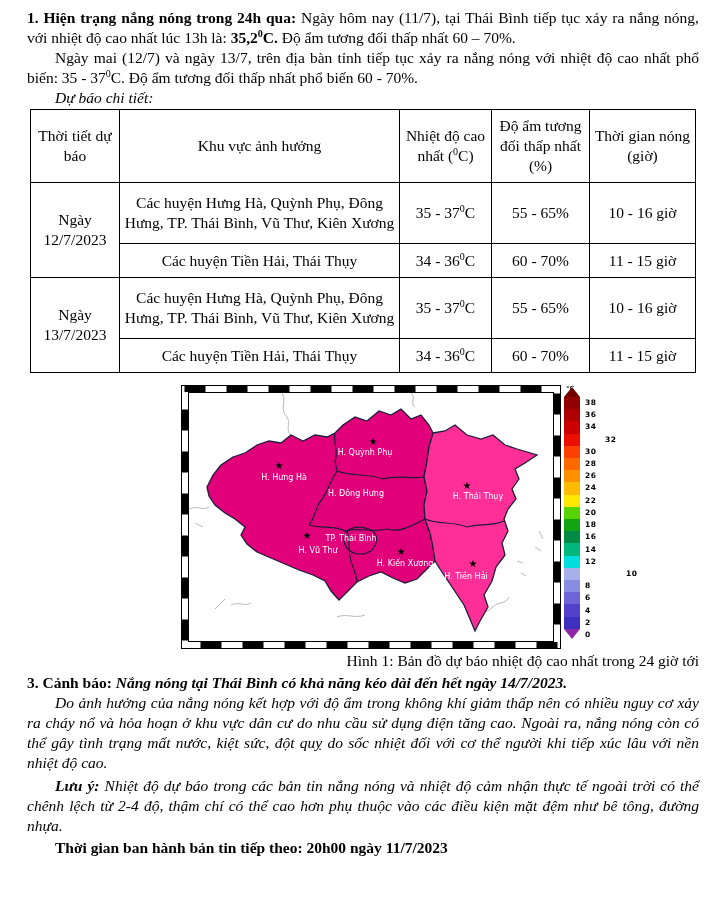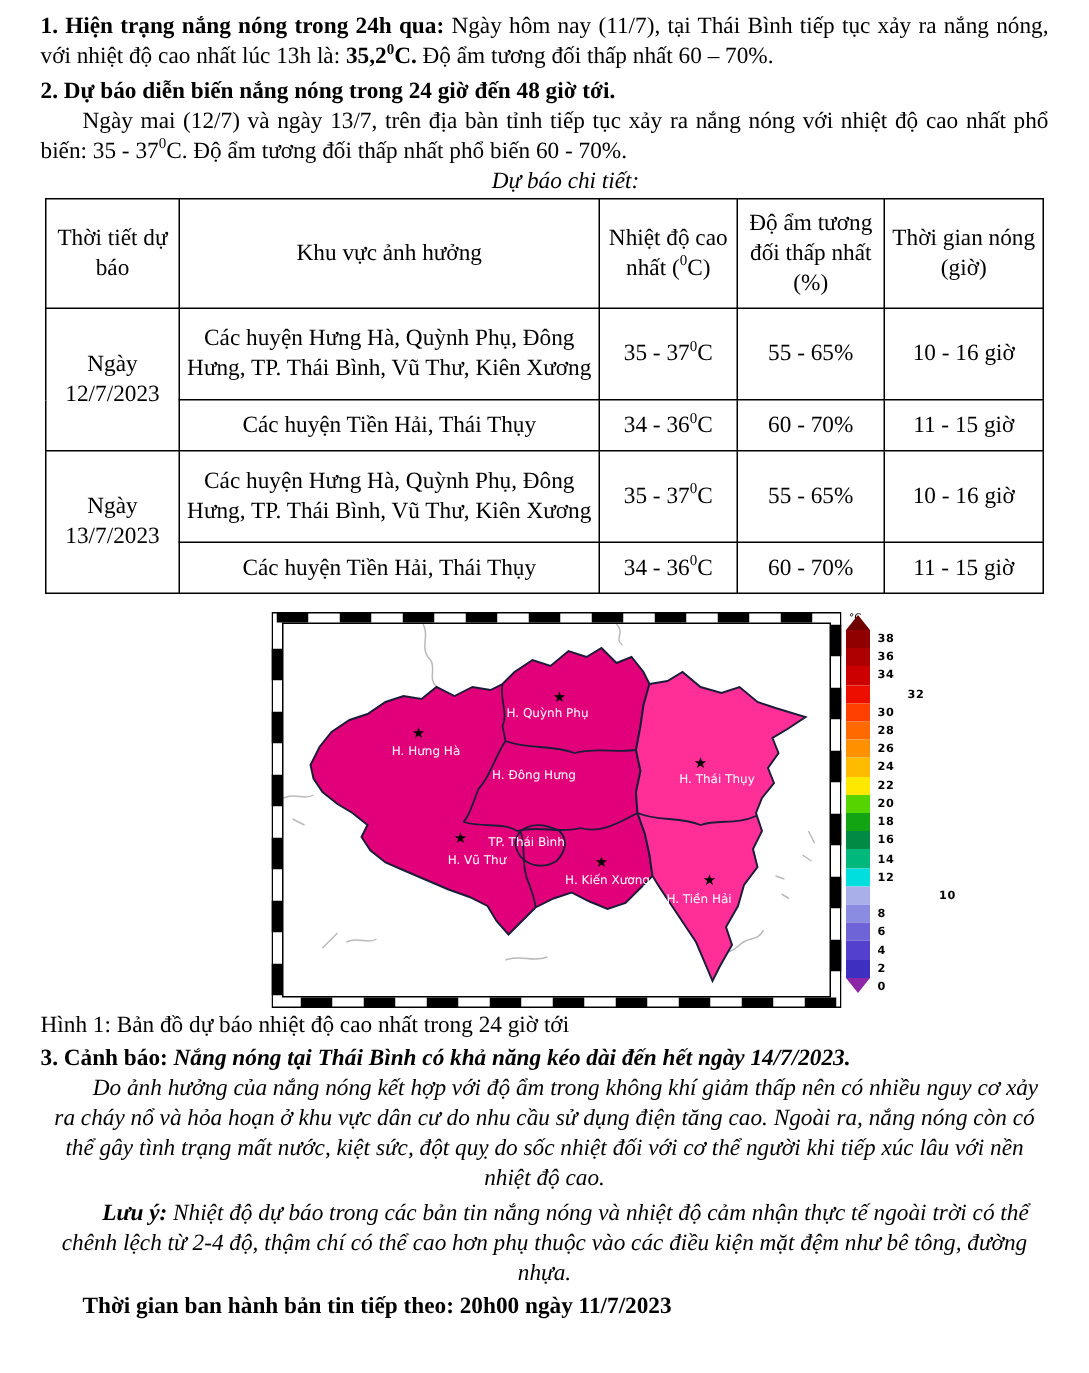--- a/index.html
+++ b/index.html
@@ -6,35 +6,35 @@
   .page{
     width:726px;height:915px;box-sizing:border-box;
     padding:8px 27px 0 27px;background:#fff;overflow:hidden;
     font-family:"Liberation Serif","DejaVu Serif",serif;
     font-size:15.5px;line-height:20px;color:#000;
   }
   p{margin:0;}
   .j{text-align:justify;}
   .indent{text-indent:28px;}
   b,.b{font-weight:bold;}
-  .i{font-style:italic;text-align:center;}
+  .i{font-style:italic;}
   sup.deg{font-size:10px;line-height:0;vertical-align:super;}
   .mt2{margin-top:2px;} .mt3{margin-top:3px;}
 
   
   table.fc{border-collapse:collapse;margin:1px 0 0 3px;table-layout:fixed;width:665px;}
   table.fc td{border:1px solid #000;text-align:center;vertical-align:middle;padding:1px 4px;}
   td.hdr{height:70px;}
   td.area-tall{height:58px;}
   td.one-line{height:31px;}
 
   
   .figure-row{position:relative;height:264px;margin-top:12px;margin-left:-27px;width:726px;}
   .mapsvg{position:absolute;left:181px;top:0;}
-  .caption{text-align:left;margin-top:2px;}
+  .caption{text-align:right;margin-top:2px;}
 
   
   .colorbar{position:absolute;left:564px;top:0;width:40px;font-family:"DejaVu Sans",sans-serif;}
   .cb-unit{position:absolute;left:2px;top:-6px;font-size:7px;color:#000;}
   .cb-arrow-up{width:0;height:0;border-left:8px solid transparent;border-right:8px solid transparent;border-bottom:10px solid #700000;position:absolute;left:0;top:2px;}
   .cb-seg-stack{position:absolute;left:0;top:12px;width:16px;}
   .cb-seg{width:16px;}
   .cb-arrow-down{width:0;height:0;border-left:8px solid transparent;border-right:8px solid transparent;border-top:10px solid #8d27a8;position:absolute;left:0;}
   .cb-tick{position:absolute;left:21px;font-size:7.5px;font-weight:bold;color:#000;letter-spacing:.5px;}
 
@@ -43,21 +43,20 @@
   .coast{fill:none;stroke:#b9b9b9;stroke-width:1;}
   .dborder{fill:none;stroke:#1c1c3a;stroke-width:1.2;}
 </style>
 </head>
 <body>
 
 <div class="page">
 
   <p class="j"><b>1. Hiện trạng nắng nóng trong 24h qua: </b><span>Ngày hôm nay (11/7), tại Thái Bình tiếp tục xảy ra nắng nóng, với nhiệt độ cao nhất lúc 13h là: </span><b><span>35,2</span><sup class="deg">0</sup><span>C.</span></b><span> Độ ẩm tương đối thấp nhất 60 – 70%.</span></p>
 
-  <p class="b mt3">2. Dự báo diễn biến nắng nóng trong 24 giờ đến 48 giờ tới.</p>
   <p class="j indent"><span>Ngày mai (12/7) và ngày 13/7, trên địa bàn tỉnh tiếp tục xảy ra nắng nóng với nhiệt độ cao nhất phổ biến: 35 - 37</span><sup class="deg">0</sup><span>C. Độ ẩm tương đối thấp nhất phổ biến 60 - 70%.</span></p>
   <p class="i indent">Dự báo chi tiết:</p>
 
   <table class="fc">
     <colgroup>
         <col style="width:89px">
         <col style="width:280px">
         <col style="width:92px">
         <col style="width:98px">
         <col style="width:106px">

